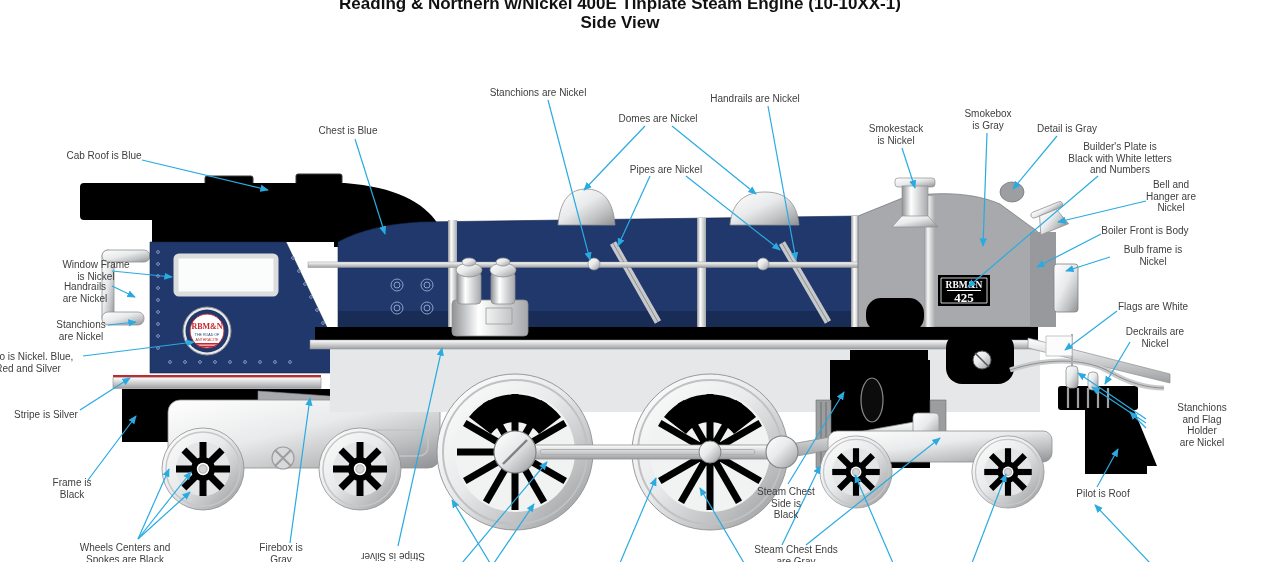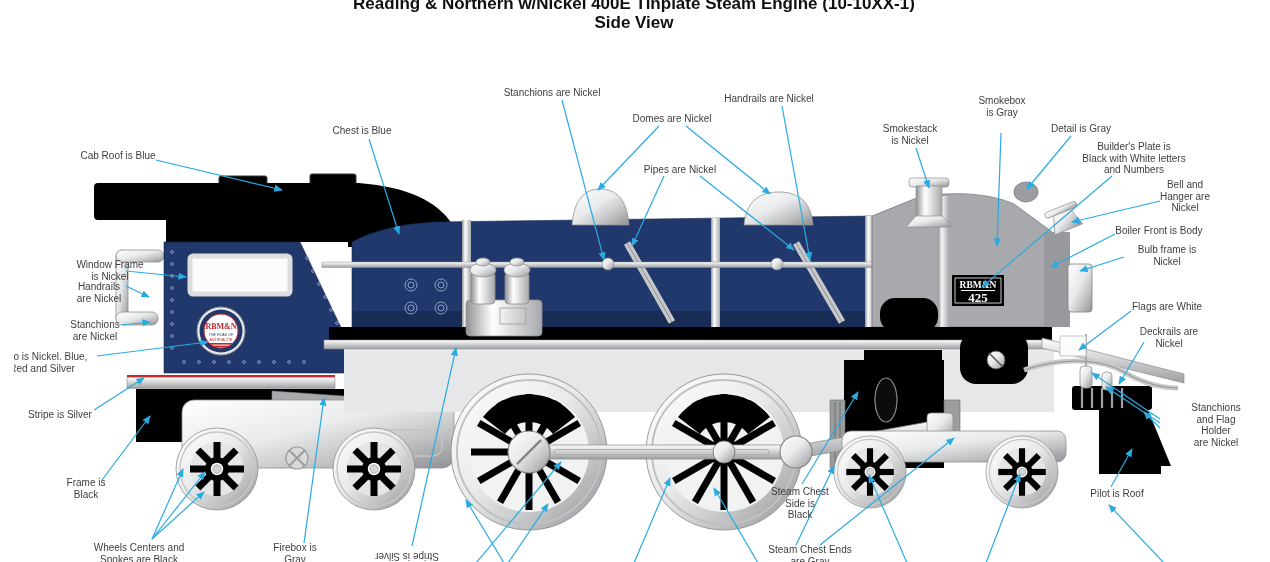--- a/index.html
+++ b/index.html
@@ -1,17 +1,17 @@
 <!DOCTYPE html>
 <html><head>
 <meta charset="utf-8">
 <style>
   html,body{margin:0;padding:0;background:#fff;}
   .stage{position:relative;width:1240px;height:562px;overflow:hidden;background:#fff;
-         font-family:"Liberation Sans", sans-serif;margin-left:14px;}
+         font-family:"Liberation Sans", sans-serif;}
   .title{position:absolute;left:0;top:-6px;width:100%;text-align:center;
          font-weight:bold;color:#111;font-size:17px;line-height:19px;}
   .art{position:absolute;left:0;top:0;}
   .callout{position:absolute;transform:translate(-50%,-50%);text-align:center;
            font-size:10px;line-height:11.5px;color:#3e3e3e;white-space:pre-line;z-index:5;}
   .callout.rot{transform:translate(-50%,-50%) rotate(180deg);}
 </style>
 </head>
 <body>
 
@@ -338,21 +338,21 @@
   <div class="callout" style="left:281px;top:553px">Firebox is
 Gray</div>
   <div class="callout rot" style="left:393px;top:556px">Stripe is Silver</div>
   <div class="callout" style="left:348px;top:131px">Chest is Blue</div>
   <div class="callout" style="left:538px;top:93px">Stanchions are Nickel</div>
   <div class="callout" style="left:658px;top:119px">Domes are Nickel</div>
   <div class="callout" style="left:666px;top:170px">Pipes are Nickel</div>
   <div class="callout" style="left:755px;top:99px">Handrails are Nickel</div>
   <div class="callout" style="left:896px;top:134px">Smokestack
 is Nickel</div>
-  <div class="callout" style="left:988px;top:106px">Smokebox
+  <div class="callout" style="left:988px;top:119px">Smokebox
 is Gray</div>
   <div class="callout" style="left:1067px;top:129px">Detail is Gray</div>
   <div class="callout" style="left:1120px;top:158px">Builder's Plate is
 Black with White letters
 and Numbers</div>
   <div class="callout" style="left:1171px;top:196px">Bell and Hanger are Nickel</div>
   <div class="callout" style="left:1145px;top:231px">Boiler Front is Body</div>
   <div class="callout" style="left:1153px;top:255px">Bulb frame is Nickel</div>
   <div class="callout" style="left:1153px;top:307px">Flags are White</div>
   <div class="callout" style="left:1155px;top:337px">Deckrails are Nickel</div>

